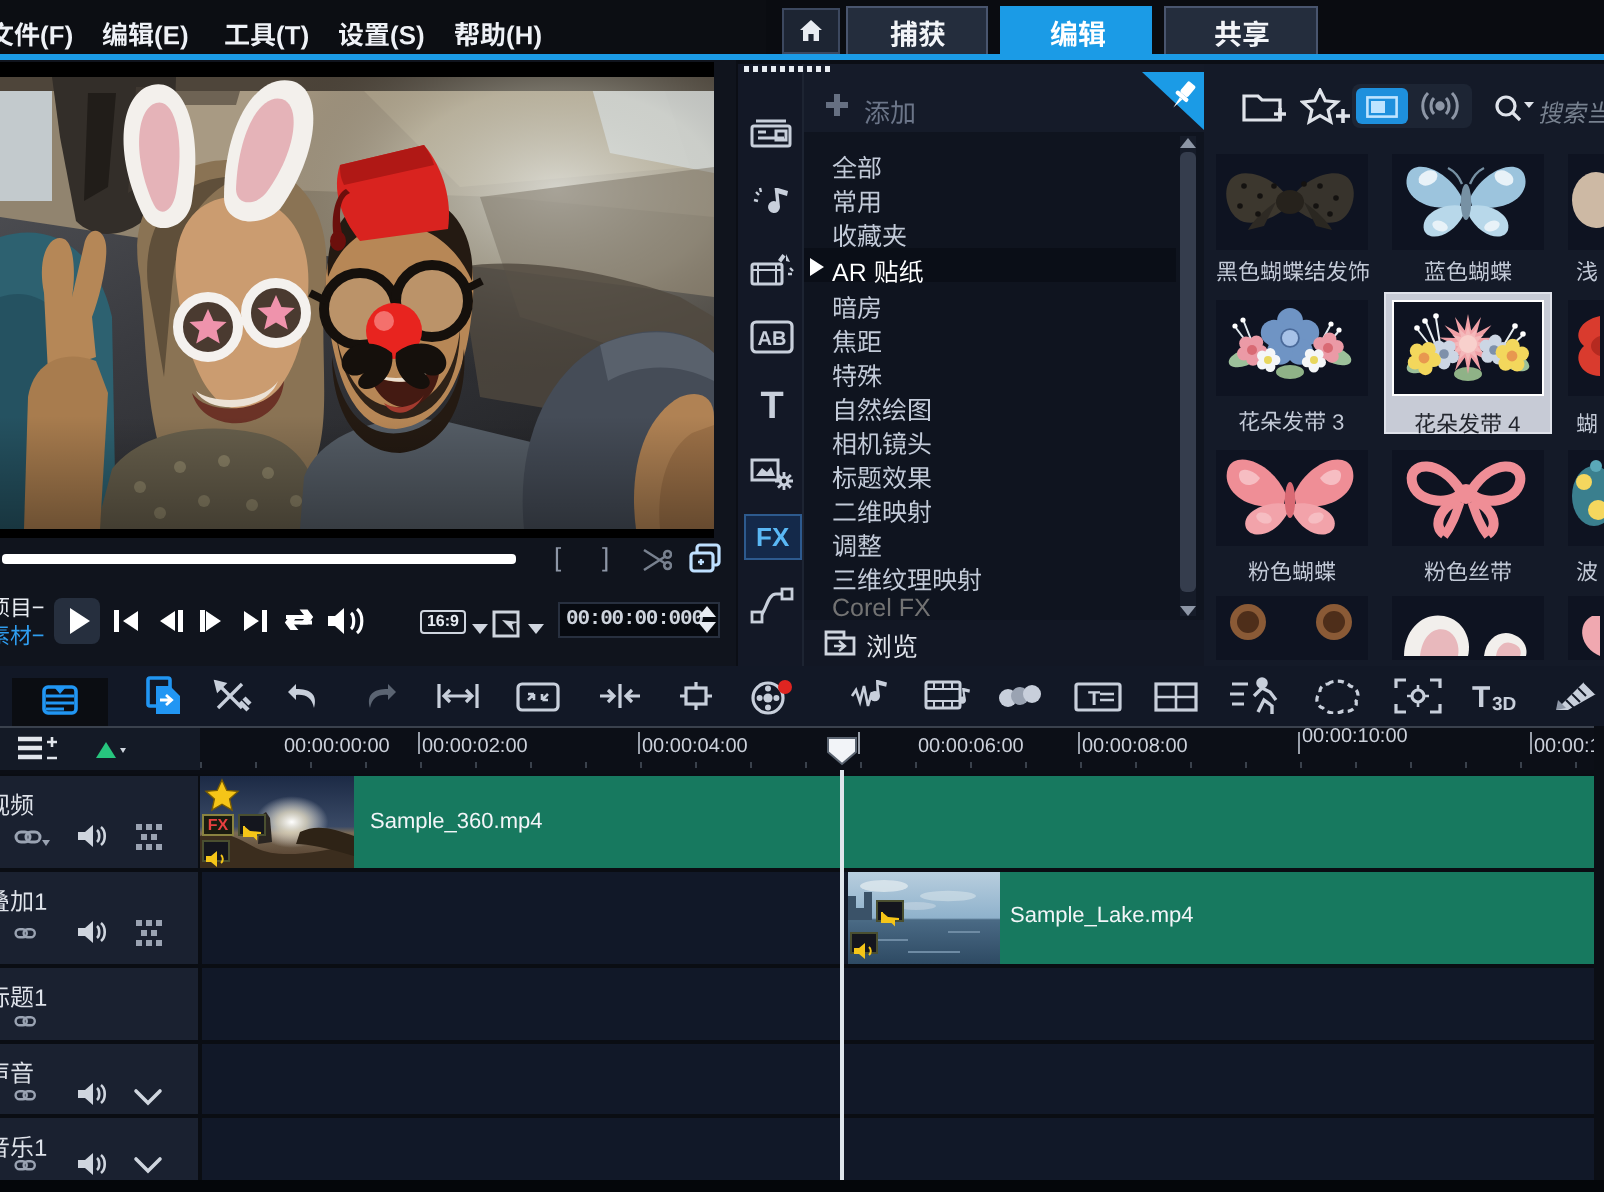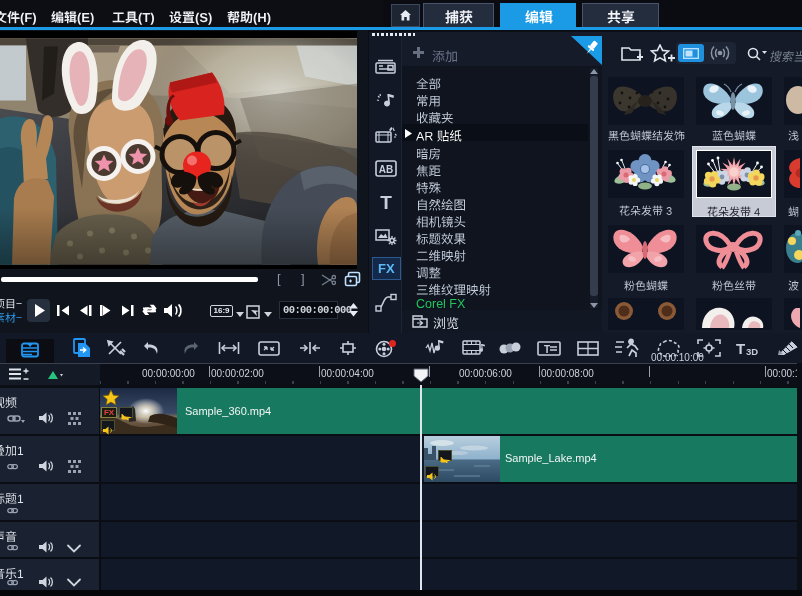--- a/index.html
+++ b/index.html
@@ -1,19 +1,19 @@
 <!DOCTYPE html>
 <html><head><meta charset="utf-8">
 <style>
 *{margin:0;padding:0;box-sizing:border-box;}
 html,body{width:802px;height:596px;overflow:hidden;}
 body{background:#0b0e15;font-family:"Liberation Sans",sans-serif;position:relative;color:#dfe3ea;}
 .abs{position:absolute;}
 .tab{position:absolute;top:3px;height:24px;background:#242d3d;border:1px solid #49556e;border-bottom:none;color:#f2f4f8;font-size:14px;font-weight:700;text-align:center;line-height:25px;}
-.li{position:absolute;left:416px;font-size:12.5px;color:#22c55e;white-space:nowrap;}
+.li{position:absolute;left:416px;font-size:12.5px;color:#737373;white-space:nowrap;}
 .cell{position:absolute;width:76px;height:48px;background:#0e1321;}
 .rl{position:absolute;top:5px;font-size:10px;color:#ccd1db;}
 </style></head>
 <body>
 
 <div class="abs" style="left:0;top:0;width:802px;height:27px;background:#0c0e13;"></div>
 <div class="abs" style="left:383px;top:0;width:419px;height:27px;background:#0a0c11;"></div>
 <svg class="abs" style="left:-6.0px;top:7px;" width="45" height="21" viewBox="0 0 45 21">
     <path d="M5.4 4.4C5.7 5.0 6.0 5.7 6.1 6.2H0.6V7.7H2.6C3.3 9.6 4.2 11.2 5.4 12.5C4.1 13.5 2.4 14.2 0.3 14.8C0.6 15.1 1.1 15.8 1.3 16.2C3.4 15.6 5.1 14.7 6.6 13.6C7.9 14.7 9.6 15.6 11.7 16.1C11.9 15.7 12.4 15.0 12.7 14.7C10.8 14.2 9.1 13.5 7.8 12.4C8.9 11.2 9.8 9.6 10.5 7.7H12.5V6.2H6.8L7.9 5.9C7.8 5.3 7.4 4.5 7.0 3.9ZM6.6 11.4C5.6 10.3 4.8 9.1 4.2 7.7H8.7C8.2 9.2 7.5 10.4 6.6 11.4Z M17.1 10.3V11.9H20.6V16.2H22.2V11.9H25.6V10.3H22.2V8.1H24.9V6.6H22.2V4.2H20.6V6.6H19.6C19.7 6.1 19.8 5.6 19.9 5.1L18.4 4.8C18.1 6.3 17.6 8.0 16.9 9.0C17.3 9.2 17.9 9.6 18.2 9.8C18.5 9.3 18.8 8.7 19.0 8.1H20.6V10.3ZM16.1 4.1C15.5 5.9 14.4 7.8 13.2 9.0C13.5 9.4 13.9 10.2 14.1 10.6C14.3 10.3 14.6 10.0 14.9 9.7V16.2H16.3V7.3C16.8 6.4 17.3 5.5 17.6 4.5Z M28.5 17.8Q27.5 16.3 27.1 14.9Q26.6 13.5 26.6 11.7Q26.6 9.9 27.1 8.5Q27.5 7.1 28.5 5.7H30.3Q29.3 7.1 28.9 8.5Q28.4 10.0 28.4 11.7Q28.4 13.4 28.9 14.9Q29.3 16.3 30.3 17.8Z M33.1 7.6V10.4H37.6V11.8H33.1V15.1H31.2V6.1H37.8V7.6Z M38.3 17.8Q39.3 16.3 39.7 14.9Q40.2 13.5 40.2 11.7Q40.2 10.0 39.7 8.5Q39.3 7.1 38.3 5.7H40.1Q41.1 7.1 41.5 8.5Q42.0 10.0 42.0 11.7Q42.0 13.5 41.5 14.9Q41.1 16.3 40.1 17.8Z" fill="#eef1f6"></path>
   </svg>
@@ -198,21 +198,21 @@
 <svg class="abs" style="left:236px;top:312px;" width="8" height="5">
     <path d="M0 0 L8 0 L4 5 Z" fill="#cfd5de"></path>
   </svg>
 <svg class="abs" style="left:245px;top:302px;" width="18" height="18">
     <path d="M2 4 h12 v12 h-12 Z" fill="none" stroke="#cfd5de" stroke-width="1.5"></path>
     <path d="M6 8 l6 6 l-1 -4 l4 -1 Z" fill="#cfd5de"></path>
   </svg>
 <svg class="abs" style="left:264px;top:312px;" width="8" height="5">
     <path d="M0 0 L8 0 L4 5 Z" fill="#cfd5de"></path>
   </svg>
-<div class="abs" style="left:279px;top:301px;width:59px;height:18px;background:#070a10;border:1px solid #28303f;color:#ced4dd;font-family:'Liberation Mono',monospace;font-size:10.5px;font-weight:700;line-height:16px;padding-left:3px;letter-spacing:-0.6px;white-space:nowrap;">00:00:00:000</div>
+<div class="abs" style="left:279px;top:301px;width:81px;height:18px;background:#070a10;border:1px solid #28303f;color:#ced4dd;font-family:'Liberation Mono',monospace;font-size:10.5px;font-weight:700;line-height:16px;padding-left:3px;letter-spacing:-0.6px;white-space:nowrap;">00:00:00:000</div>
 <svg class="abs" style="left:349px;top:303px;" width="9" height="6">
     <path d="M4.5 0 L9 5.5 L0 5.5 Z" fill="#e8ecf2"></path>
   </svg>
 <svg class="abs" style="left:349px;top:311px;" width="9" height="6">
     <path d="M0 0 L9 0 L4.5 5.5 Z" fill="#e8ecf2"></path>
   </svg>
 
 <div class="abs" style="left:369px;top:32px;width:33px;height:301px;background:#131826;border-right:1px solid #1d2432;"></div>
 <div class="abs" style="left:402px;top:32px;width:200px;height:301px;background:#0f141f;"></div>
 <div class="abs" style="left:402px;top:32px;width:200px;height:34px;background:#151b29;"></div>
@@ -696,21 +696,21 @@
     <path d="M2 16 L16 2 L22 8 L8 16 Z" fill="#c8cfdb"></path>
     <path d="M16 2 L22 8 M13 5 l4 4 M10 8 l4 4 M7 11 l4 4" stroke="#121826" stroke-width="1"></path>
     <path d="M2 16 l5 -1 l-4 -4 Z" fill="#8d96a6"></path>
   </svg>
 <div class="abs" style="left:0;top:363px;width:802px;height:22px;background:#0c0f17;border-top:1px solid #3a414d;"></div>
 <span class="rl" style="left:101px;top:368px;margin-left:41px;">00:00:00:00</span>
 <span class="rl" style="left:211px;top:368px;text-align:right;">00:00:02:00</span>
 <span class="rl" style="left:321px;top:368px;">00:00:04:00</span>
 <span class="rl" style="left:431px;top:368px;padding-left:28px;">00:00:06:00</span>
 <span class="rl" style="left:541px;top:368px;">00:00:08:00</span>
-<span class="rl" style="left:651px;top:352px;">00:00:10:00</span>
+<span class="rl" style="left:651px;top:363px;">00:00:10:00</span>
 <span class="rl" style="left:767px;top:368px;">00:00:1</span>
 <div class="abs" style="left:99px;top:366px;width:1px;height:11px;background:#9aa0ab;"></div>
 <div class="abs" style="left:209px;top:366px;width:1px;height:11px;background:#9aa0ab;"></div>
 <div class="abs" style="left:319px;top:366px;width:1px;height:11px;background:#9aa0ab;"></div>
 <div class="abs" style="left:429px;top:366px;width:1px;height:11px;background:#9aa0ab;"></div>
 <div class="abs" style="left:539px;top:366px;width:1px;height:11px;background:#9aa0ab;"></div>
 <div class="abs" style="left:649px;top:366px;width:1px;height:11px;background:#9aa0ab;"></div>
 <div class="abs" style="left:765px;top:366px;width:1px;height:11px;background:#9aa0ab;"></div>
 <div class="abs" style="left:100px;top:381px;width:700px;height:3px;background-image:repeating-linear-gradient(90deg,#3a414c 0 1px,transparent 1px 27.5px);"></div>
 

